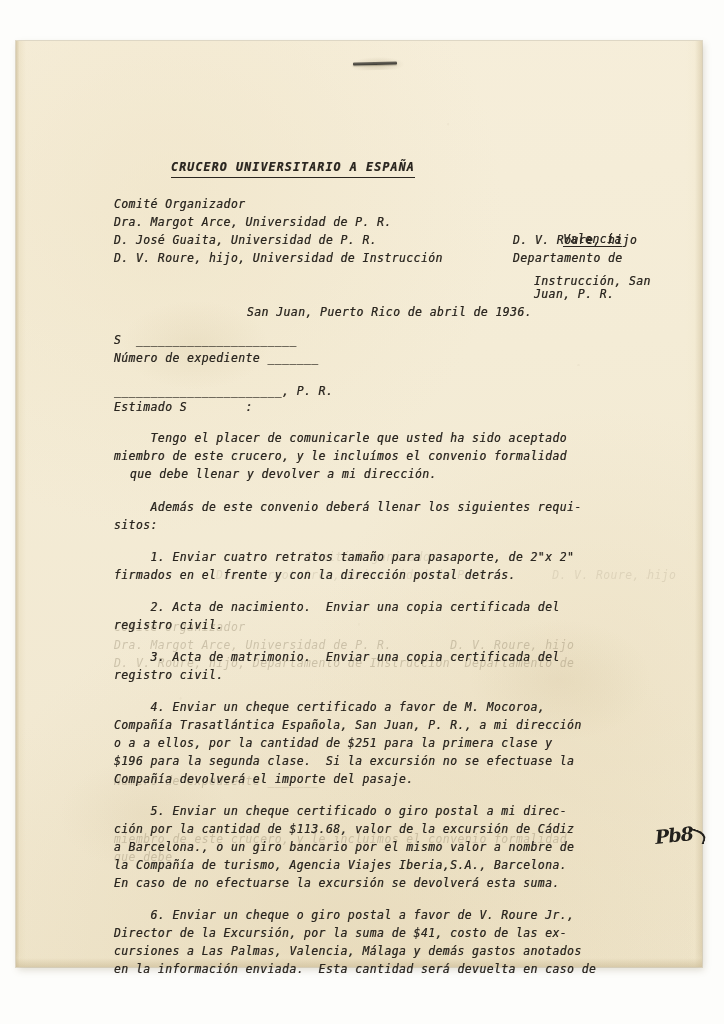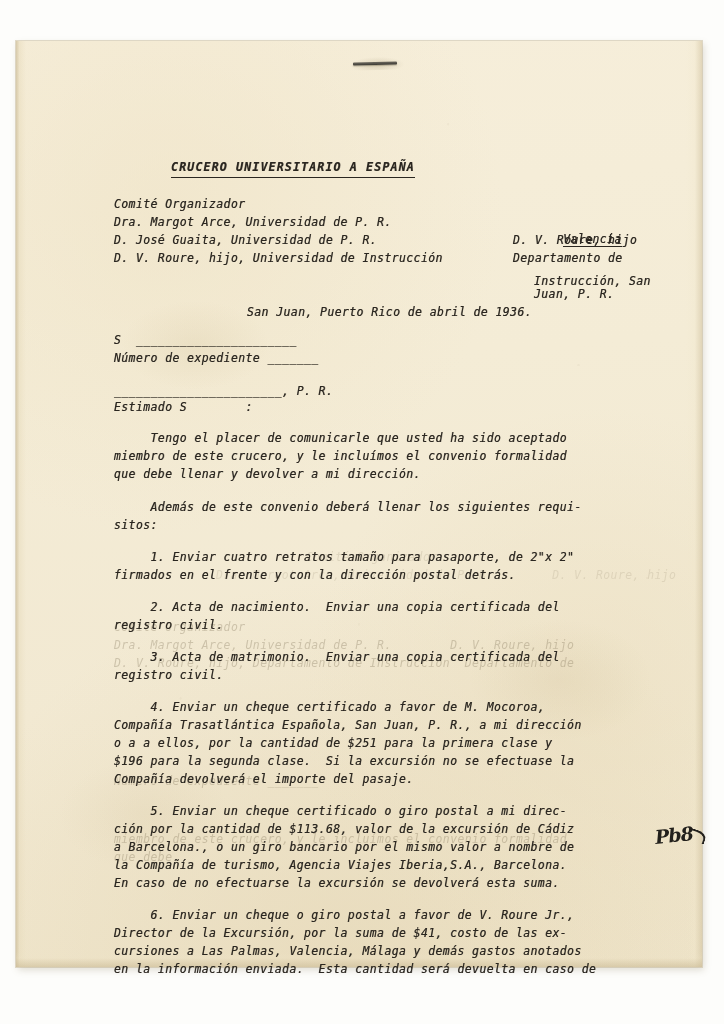--- a/index.html
+++ b/index.html
@@ -248,21 +248,21 @@
   <div class="blk" style="left:231px; top:263px;">San Juan, Puerto Rico de abril de 1936.</div>
 
   <div class="blk" style="left:98px; top:291px;">S  ______________________</div>
   <div class="blk" style="left:98px; top:309px;">Número de expediente _______</div>
   <div class="blk" style="left:98px; top:327px;margin-top:15px;">_______________________, P. R.</div>
 
   <div class="blk" style="left:98px; top:358px;">Estimado S        :</div>
 
   <div class="para" style="left:98px; top:389px;">     Tengo el placer de comunicarle que usted ha sido aceptado</div>
   <div class="para" style="left:98px; top:407px;">miembro de este crucero, y le incluímos el convenio formalidad</div>
-  <div class="para" style="left:98px; top:425px;">que debe llenar y devolver a mi dirección.</div>
+  <div class="para" style="left:114px; top:425px;">que debe llenar y devolver a mi dirección.</div>
 
   <div class="para" style="left:98px; top:458px;">     Además de este convenio deberá llenar los siguientes requi-</div>
   <div class="para" style="left:98px; top:476px;">sitos:</div>
 
   <div class="para" style="left:98px; top:508px;">     1. Enviar cuatro retratos tamaño para pasaporte, de 2"x 2"</div>
   <div class="para" style="left:98px; top:526px;">firmados en el frente y con la dirección postal detrás.</div>
 
   <div class="para" style="left:98px; top:558px;">     2. Acta de nacimiento.  Enviar una copia certificada del</div>
   <div class="para" style="left:98px; top:576px;">registro civil.</div>
 

